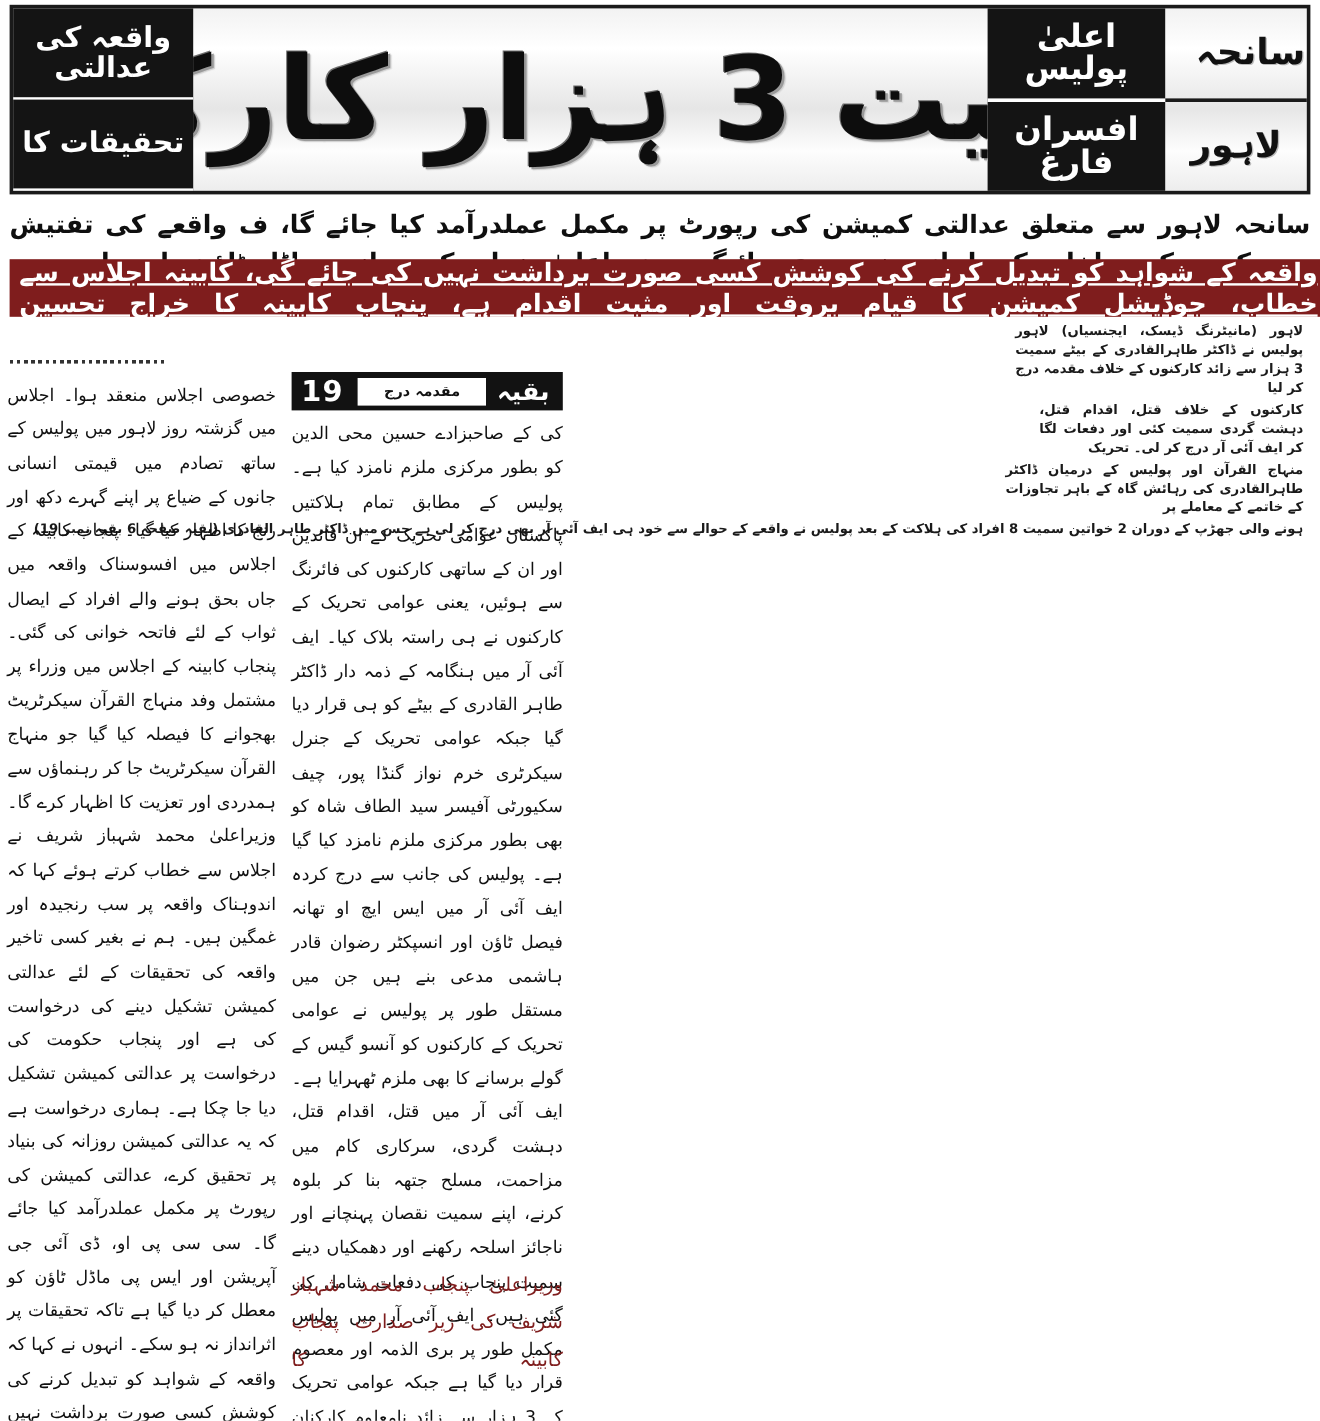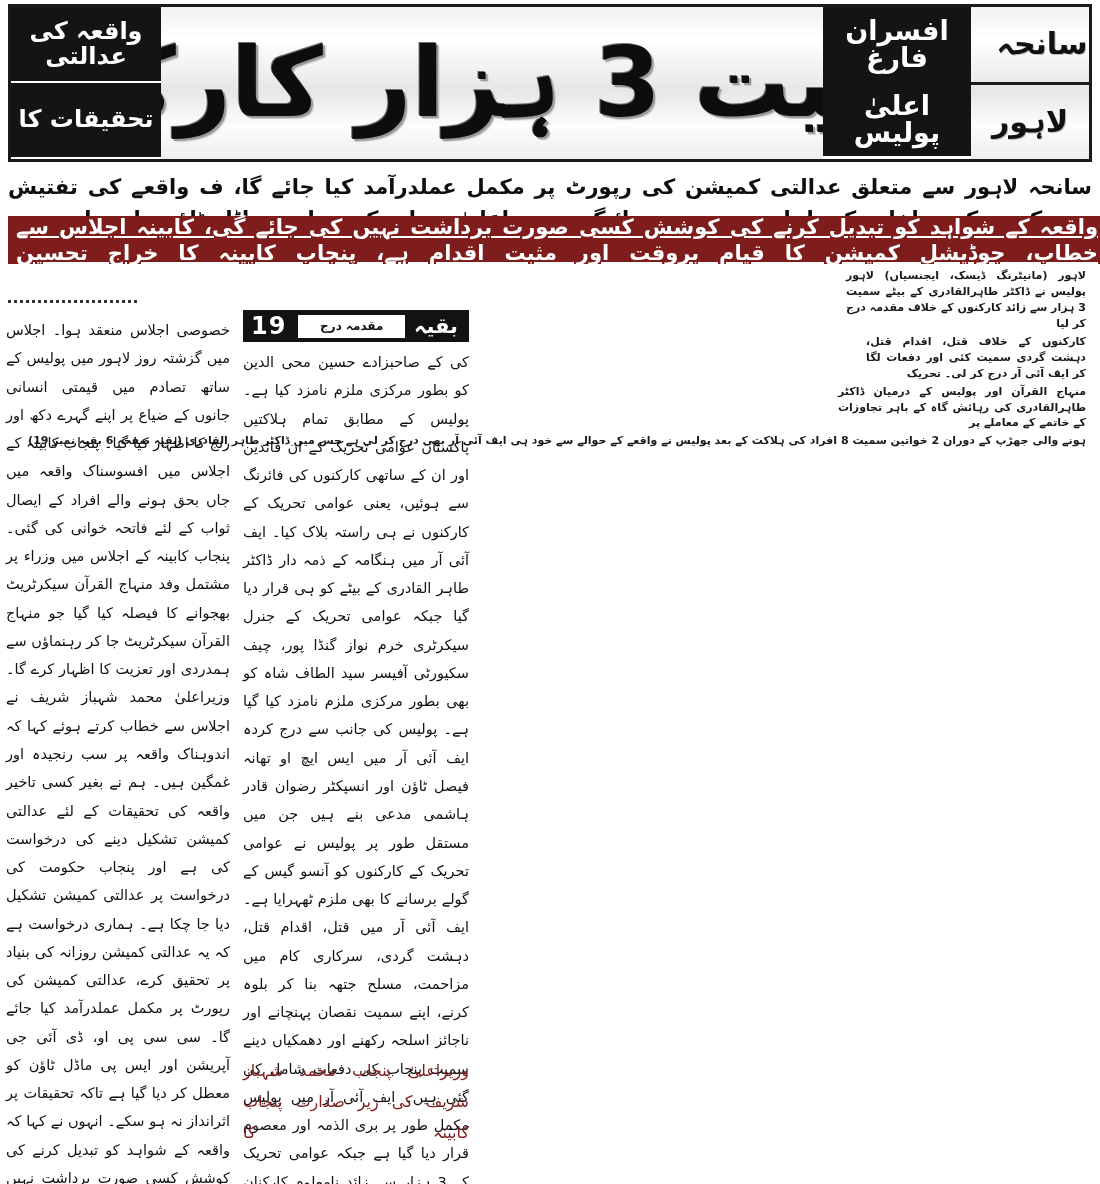--- a/index.html
+++ b/index.html
@@ -169,22 +169,22 @@
 <div class="page">
 
   <div class="masthead">
 
     <div class="mh-kicker">
       <div class="k top">سانحہ</div>
       <div class="k">لاہور</div>
     </div>
 
     <div class="mh-blackbox">
+      <div class="bb top">اعلیٰ پولیس</div>
       <div class="bb">افسران فارغ</div>
-      <div class="bb top">اعلیٰ پولیس</div>
     </div>
 
     <div class="mh-main">
       <div class="mh-main-text">قاضی کے بیٹے سمیت 3 ہزار کارکنوں خلاف مقدمہ</div>
     </div>
 
     <div class="mh-leftbox">
       <div class="lb t">واقعہ کی عدالتی</div>
       <div class="lb m">تحقیقات کا</div>
     </div>

